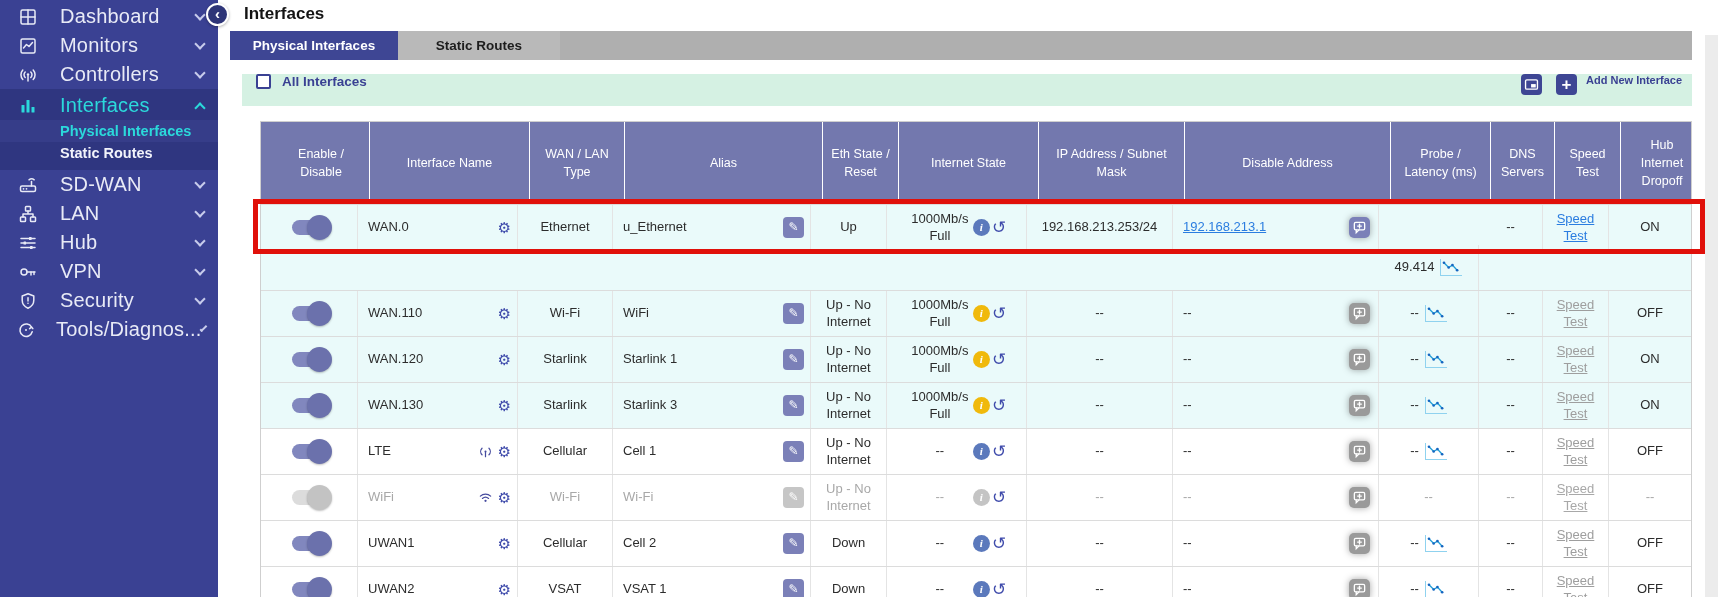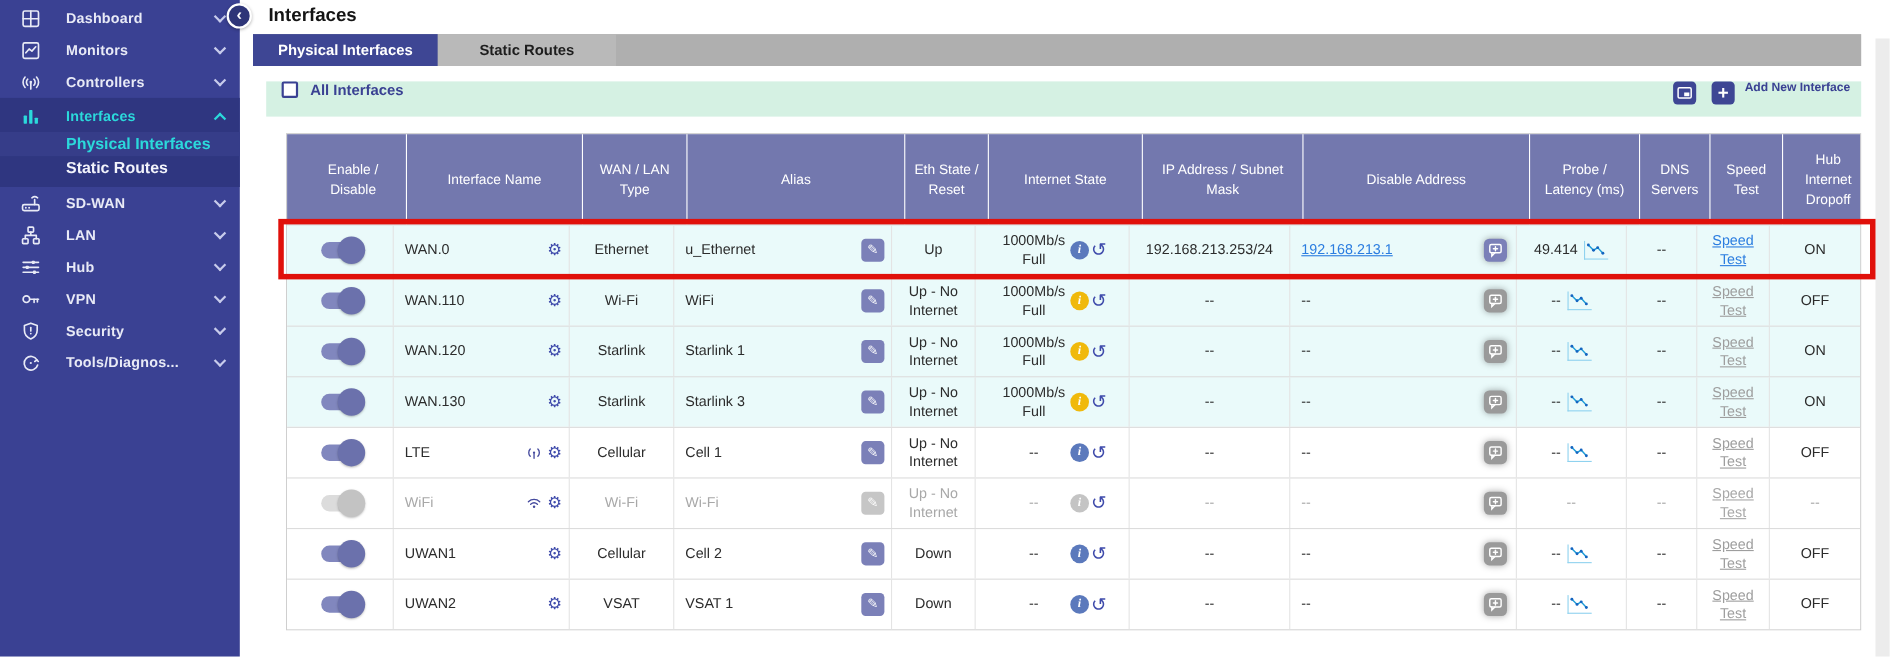--- a/index.html
+++ b/index.html
@@ -6,21 +6,21 @@
   html,body { width:1718px; height:597px; overflow:hidden; background:#fff;
               font-family:"Liberation Sans", sans-serif; }
 
   
   .app { display:flex; width:1718px; height:597px; position:relative; }
 
   
   .sidebar { width:218px; background:#3A4193; color:#E8EAF6; flex-shrink:0; padding-top:2px; }
   .side-item { display:flex; align-items:center; height:29px; padding:0 14px 0 16px; cursor:pointer; }
   .side-item .ic { width:24px; display:flex; justify-content:center; margin-right:20px; }
-  .side-item .lbl { flex:1; font-size:13px; font-weight:700; letter-spacing:.2px; }
+  .side-item .lbl { flex:1; font-size:20px; font-weight:400; letter-spacing:.2px; }
   .chev { width:8px; height:8px; border-right:2px solid #C8CCEC; border-bottom:2px solid #C8CCEC;
           transform:rotate(45deg); margin-top:-4px; }
   .chev.up { transform:rotate(-135deg); margin-top:4px; border-color:#2BD9DB; }
   .group-active { background:#2F3680; padding:2px 0 6px; }
   .group-active .side-item { background:transparent; }
   .group-active .lbl { color:#2BD9DB; }
   .sub-item { display:block; padding:3px 10px 3px 60px; font-size:14.5px; font-weight:700; cursor:pointer; }
   .sub-item.sel { color:#2BD9DB; background:#363D89; }
   .sub-item.normal { color:#F2F3FB; }
   svg.sic { width:20px; height:20px; stroke:#E8EAF6; fill:none; stroke-width:1.5; stroke-linecap:round; stroke-linejoin:round; }
@@ -314,21 +314,21 @@
             <a class="bluelink">192.168.213.1</a>
             <span class="chatbtn purple">
               <svg viewBox="0 0 16 16">
                 <rect x="2.5" y="2.5" width="11" height="8" rx="1.5"></rect>
                 <path d="M4.5 10.5v3l3-3"></path>
                 <line x1="8" y1="4.5" x2="8" y2="8.5"></line>
                 <line x1="6" y1="6.5" x2="10" y2="6.5"></line>
               </svg>
             </span>
           </div>
-        <div class="td" style="gap:6px;">
+        <div class="td" style="gap:6px;margin-top:40px;">
             <span>49.414</span>
             <svg class="chart" viewBox="0 0 22 17">
               <polyline points="3,4 8,9 12,6.5 17,12"></polyline>
               <circle cx="3" cy="4" r="1.4"></circle>
               <circle cx="8" cy="9" r="1.4"></circle>
               <circle cx="12" cy="6.5" r="1.4"></circle>
               <circle cx="17" cy="12" r="1.4"></circle>
             </svg>
           </div>
         <div class="td">--</div>

